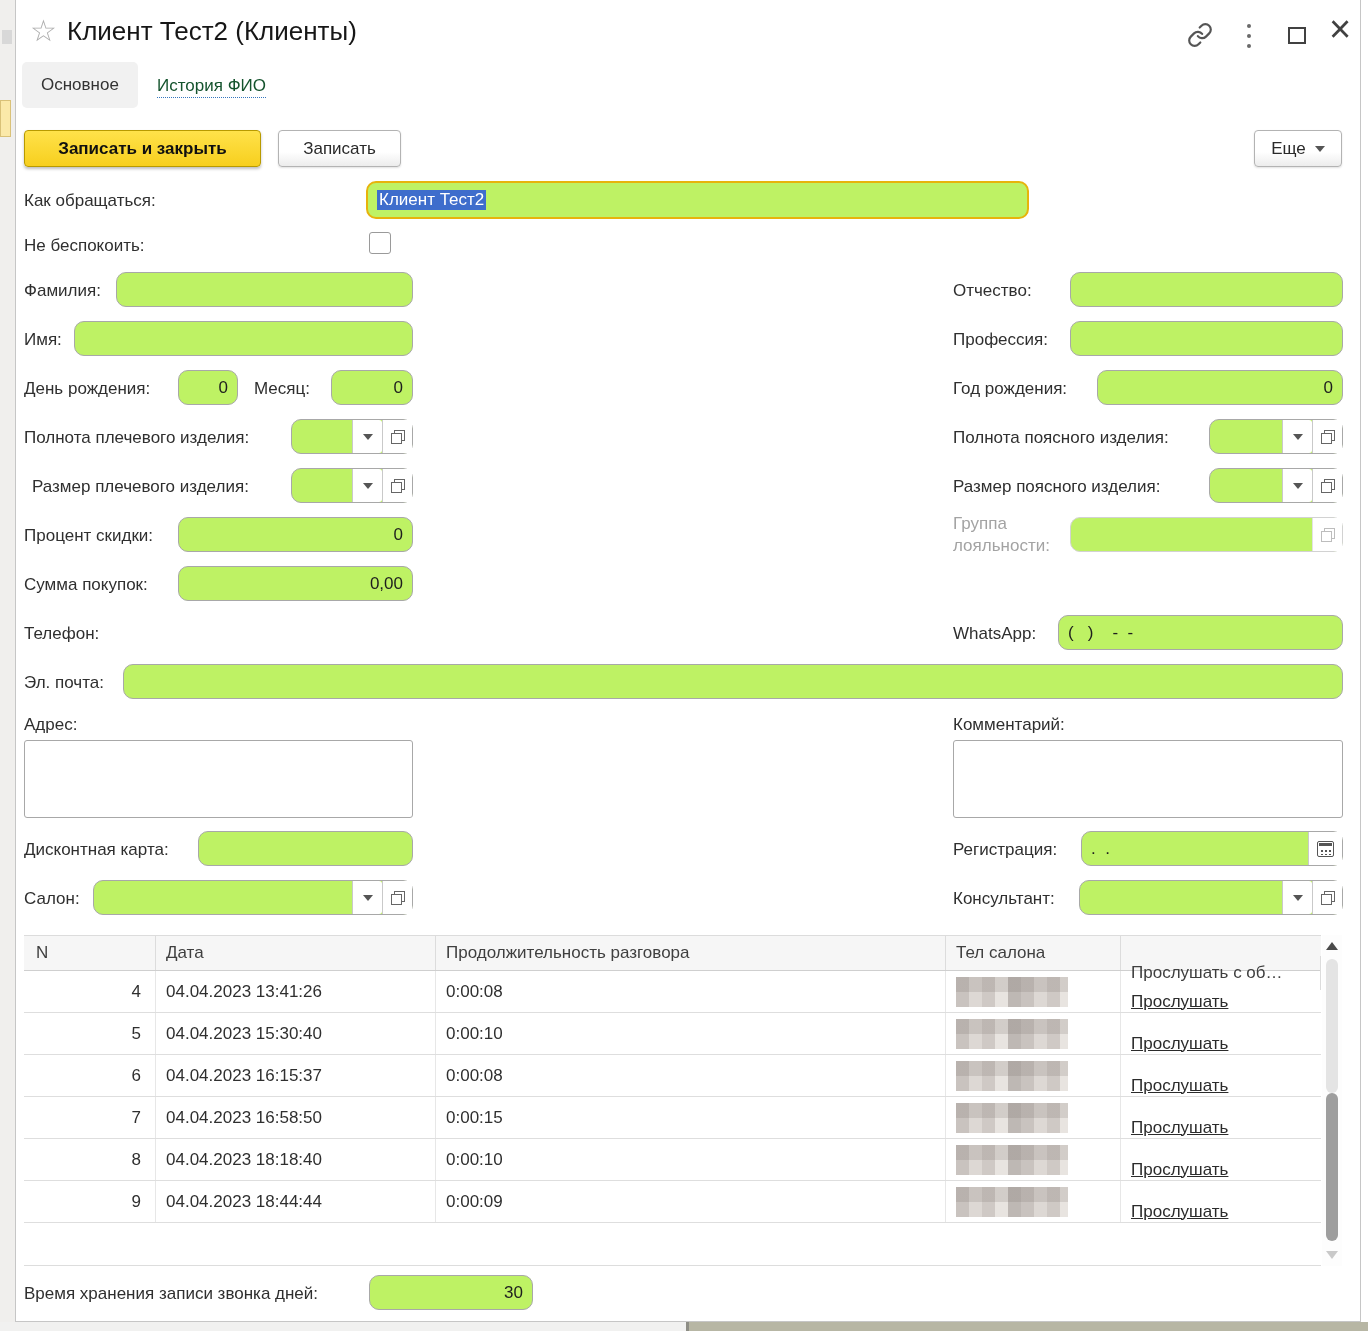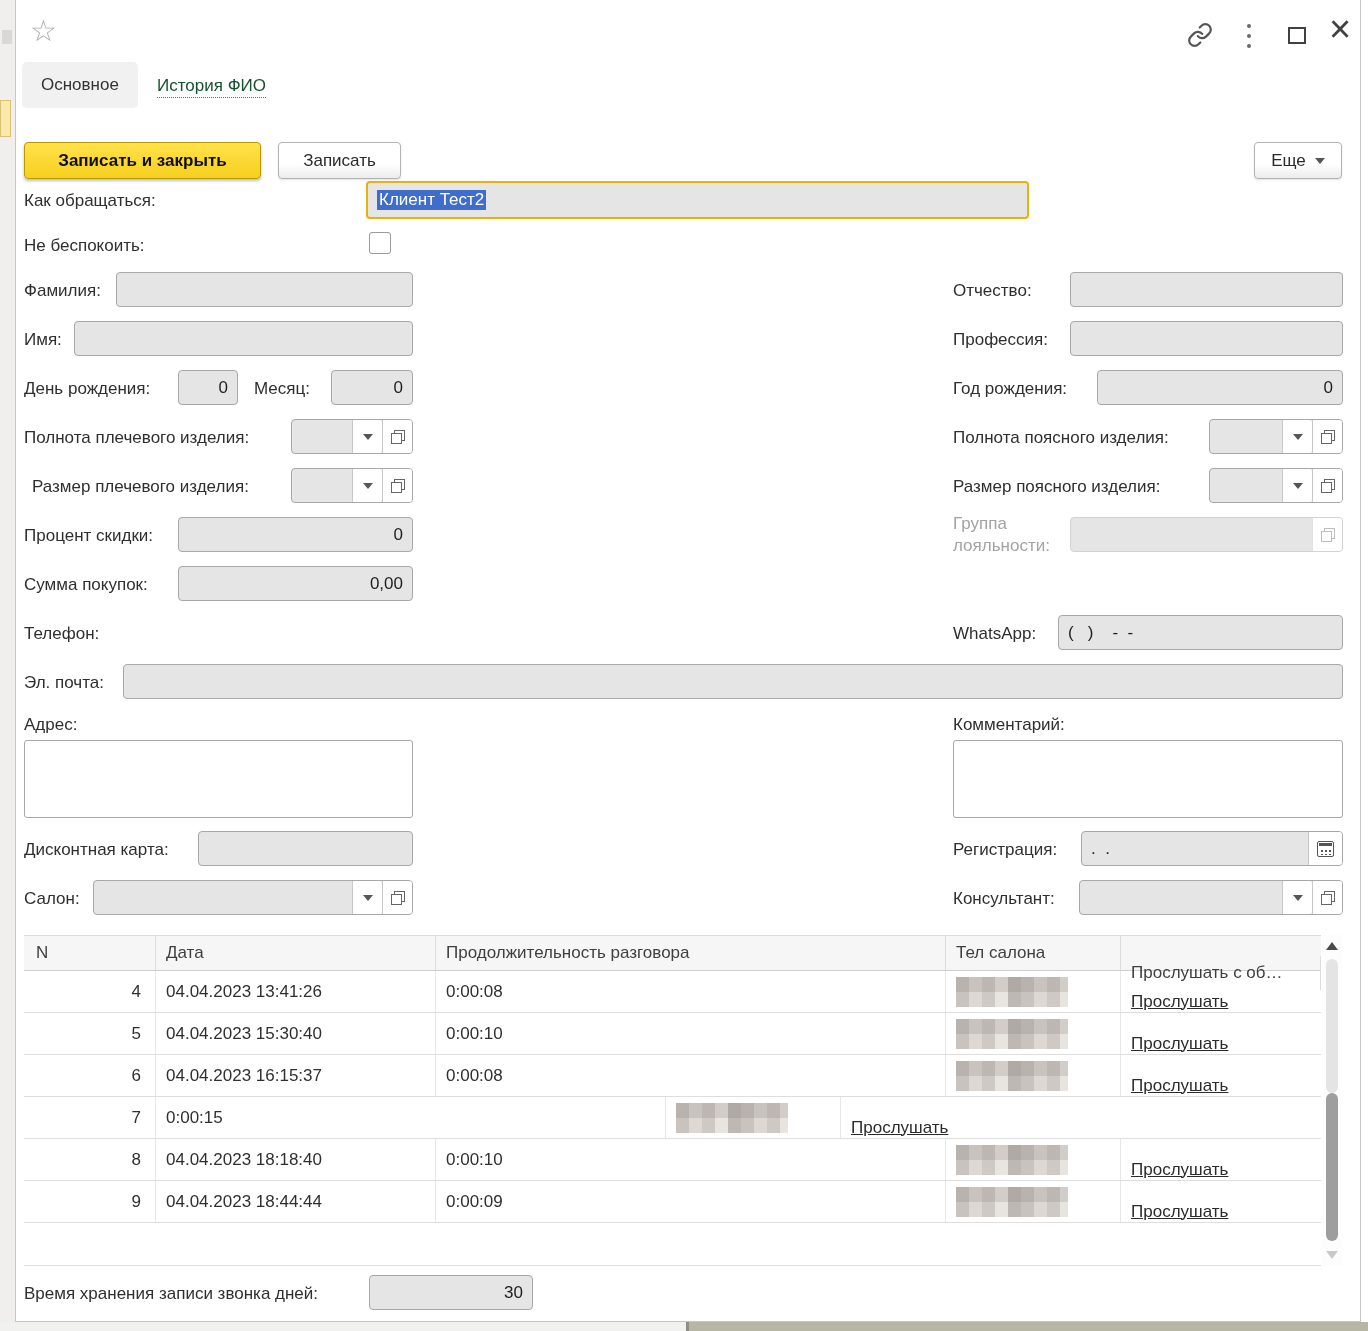--- a/index.html
+++ b/index.html
@@ -26,28 +26,28 @@
 
   .icon-link { position:absolute; left:1171px; top:22px; width:26px; height:26px; cursor:pointer; }
   .dots { position:absolute; left:1231px; top:24px; width:5px; height:24px; display:flex; flex-direction:column; justify-content:space-between; cursor:pointer; }
   .dots i { width:4px; height:4px; border-radius:50%; background:#6a6a6a; }
   .maxbox { position:absolute; left:1272px; top:27px; width:18px; height:17px; border:2px solid #414141; cursor:pointer; }
   .closex { position:absolute; left:1313px; top:9px; font-size:38px; font-weight:300; color:#414141; cursor:pointer; line-height:40px; }
 
   .tab { position:absolute; left:6px; top:62px; height:46px; padding:0 19px; background:#f1f1f1; border-radius:5px; display:flex; align-items:center; font-size:17px; color:#333; cursor:pointer; }
   .tablink { position:absolute; left:141px; top:76px; font-size:17px; color:#14532d; border-bottom:1px dotted #3575bd; padding-bottom:1px; cursor:pointer; }
 
-  .btn { position:absolute; height:37px; border-radius:4px; display:flex; align-items:center; justify-content:center; font-size:17px; cursor:pointer;margin-top:12px; }
+  .btn { position:absolute; height:37px; border-radius:4px; display:flex; align-items:center; justify-content:center; font-size:17px; cursor:pointer; }
   .btn-primary { left:8px; top:130px; width:237px; background:linear-gradient(#ffe24a,#f7cf1e); border:1px solid #b89a00; box-shadow:0 2px 3px rgba(0,0,0,.25); font-weight:bold; color:#101010; }
   .btn-plain { background:linear-gradient(#ffffff 60%,#ececec); border:1px solid #b3b3b3; box-shadow:0 1px 2px rgba(0,0,0,.12); color:#2a2a2a; }
   .btn-save { left:262px; top:130px; width:123px; }
   .btn-more { left:1238px; top:130px; width:88px; }
   .dn-arrow { width:0; height:0; border-left:5px solid transparent; border-right:5px solid transparent; border-top:6px solid #555; margin-left:9px; }
 
-  .tb { position:absolute; background:#e5e5e5; border:1px solid #a8a8a8; border-radius:4px; height:35px; display:flex; align-items:center; padding:0 9px; font-size:17px; color:#1e1e1e; }
+  .tb { position:absolute; background:#bef264; border:1px solid #a8a8a8; border-radius:10px; height:35px; display:flex; align-items:center; padding:0 9px; font-size:17px; color:#1e1e1e; }
   .tb.num { justify-content:flex-end; }
   .tb.focus { border:2px solid #e7b30b; height:38px; }
   .tb.dis { border-color:#d2d2d2; }
   .sel { background:#3e6dcc; color:#fff; padding:0 2px; }
 
   .cbx { position:absolute; width:22px; height:22px; border:1px solid #9a9a9a; border-radius:3px; background:#fff; cursor:pointer; }
 
   .combo { padding:0; }
   .combo .txt { flex:1; padding-left:9px; }
   .seg { width:30px; height:100%; display:flex; align-items:center; justify-content:center; border-left:1px solid #c9c9c9; cursor:pointer; background:#fff; border-radius:0 3px 3px 0; }
@@ -100,20 +100,21 @@
     <div class="sliver-frag-gray"></div>
     <div class="sliver-frag-yellow"></div>
   </div>
   <div class="strip-left"></div>
   <div class="strip-div"></div>
   <div class="strip-right"></div>
 
   <div class="window">
 
     <div class="star">☆</div>
+    <div class="title">Клиент Тест2 (Клиенты)</div>
     <svg class="icon-link" viewBox="0 0 24 24" fill="none" stroke="#555" stroke-width="2" stroke-linecap="round" stroke-linejoin="round">
         <path d="M10 13a5 5 0 0 0 7.5.5l3-3a5 5 0 0 0-7.1-7.1l-1.7 1.7"></path>
         <path d="M14 11a5 5 0 0 0-7.5-.5l-3 3a5 5 0 0 0 7.1 7.1l1.7-1.7"></path>
       </svg>
     <div class="dots">
         <i></i>
         <i></i>
         <i></i>
       </div>
     <div class="maxbox"></div>
@@ -314,20 +315,21 @@
         <div class="gc c-dur">0:00:08</div>
         <div class="gc c-tel">
             <span class="mosaic cell"></span>
           </div>
         <div class="gc c-listen">
             <span class="listen-link">Прослушать</span>
           </div>
       </div>
       <div class="g-row">
         <div class="gc c-n">7</div>
+        <div class="gc c-date">04.04.2023 16:58:50</div>
         <div class="gc c-dur">0:00:15</div>
         <div class="gc c-tel">
             <span class="mosaic cell"></span>
           </div>
         <div class="gc c-listen">
             <span class="listen-link">Прослушать</span>
           </div>
       </div>
       <div class="g-row">
         <div class="gc c-n">8</div>

